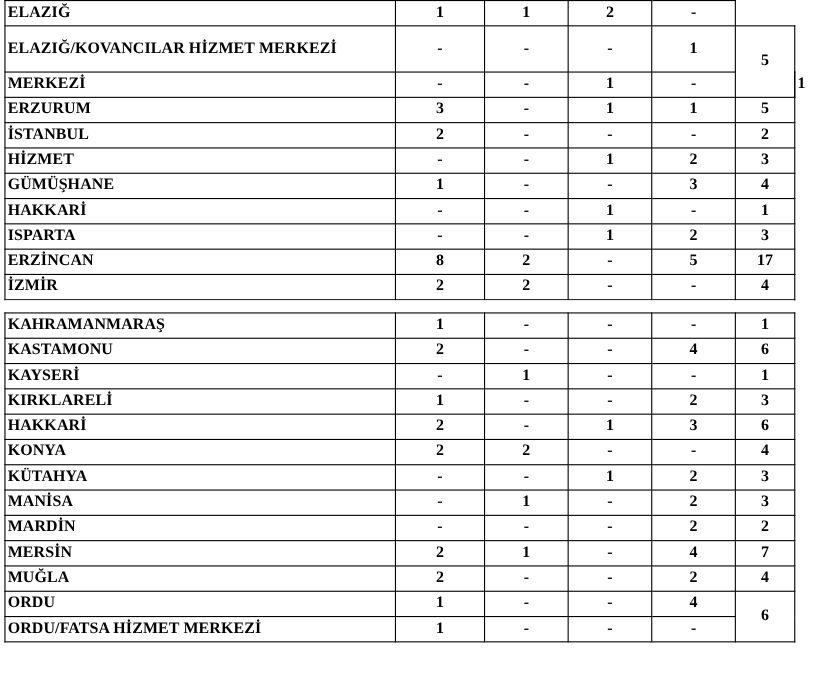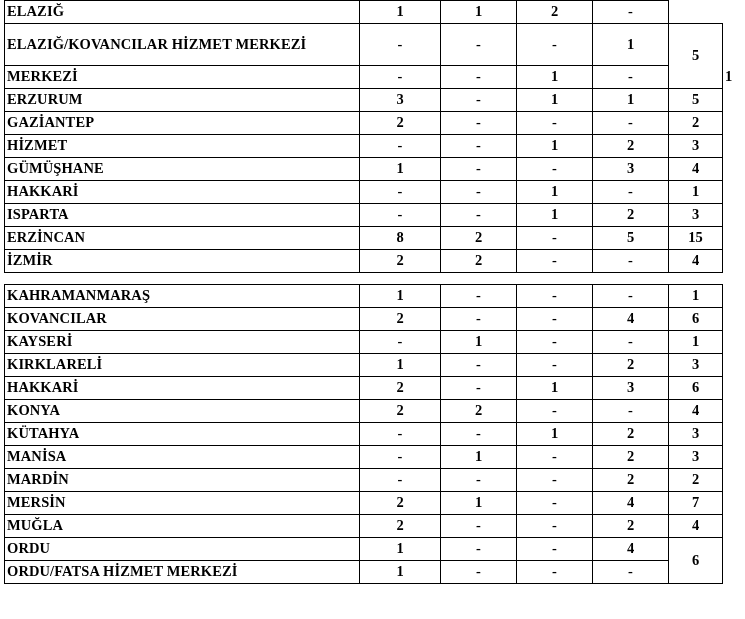--- a/index.html
+++ b/index.html
@@ -97,21 +97,21 @@
         </tr>
         <tr>
           <td class="name-cell">ERZURUM</td>
           <td class="num-cell">3</td>
           <td class="num-cell">-</td>
           <td class="num-cell">1</td>
           <td class="num-cell">1</td>
           <td class="num-cell">5</td>
         </tr>
         <tr>
-          <td class="name-cell">GAZİANTEP</td>
+          <td class="name-cell">İSTANBUL</td>
           <td class="num-cell">2</td>
           <td class="num-cell">-</td>
           <td class="num-cell">-</td>
           <td class="num-cell">-</td>
           <td class="num-cell">2</td>
         </tr>
         <tr>
           <td class="name-cell">HİZMET</td>
           <td class="num-cell">-</td>
           <td class="num-cell">-</td>
@@ -142,21 +142,21 @@
           <td class="num-cell">1</td>
           <td class="num-cell">2</td>
           <td class="num-cell">3</td>
         </tr>
         <tr>
           <td class="name-cell">ERZİNCAN</td>
           <td class="num-cell">8</td>
           <td class="num-cell">2</td>
           <td class="num-cell">-</td>
           <td class="num-cell">5</td>
-          <td class="num-cell">15</td>
+          <td class="num-cell">17</td>
         </tr>
         <tr>
           <td class="name-cell">İZMİR</td>
           <td class="num-cell">2</td>
           <td class="num-cell">2</td>
           <td class="num-cell">-</td>
           <td class="num-cell">-</td>
           <td class="num-cell">4</td>
         </tr>
       </tbody>
@@ -176,21 +176,21 @@
     <tbody>
         <tr>
           <td class="name-cell">KAHRAMANMARAŞ</td>
           <td class="num-cell">1</td>
           <td class="num-cell">-</td>
           <td class="num-cell">-</td>
           <td class="num-cell">-</td>
           <td class="num-cell">1</td>
         </tr>
         <tr>
-          <td class="name-cell">KOVANCILAR</td>
+          <td class="name-cell">KASTAMONU</td>
           <td class="num-cell">2</td>
           <td class="num-cell">-</td>
           <td class="num-cell">-</td>
           <td class="num-cell">4</td>
           <td class="num-cell">6</td>
         </tr>
         <tr>
           <td class="name-cell">KAYSERİ</td>
           <td class="num-cell">-</td>
           <td class="num-cell">1</td>

